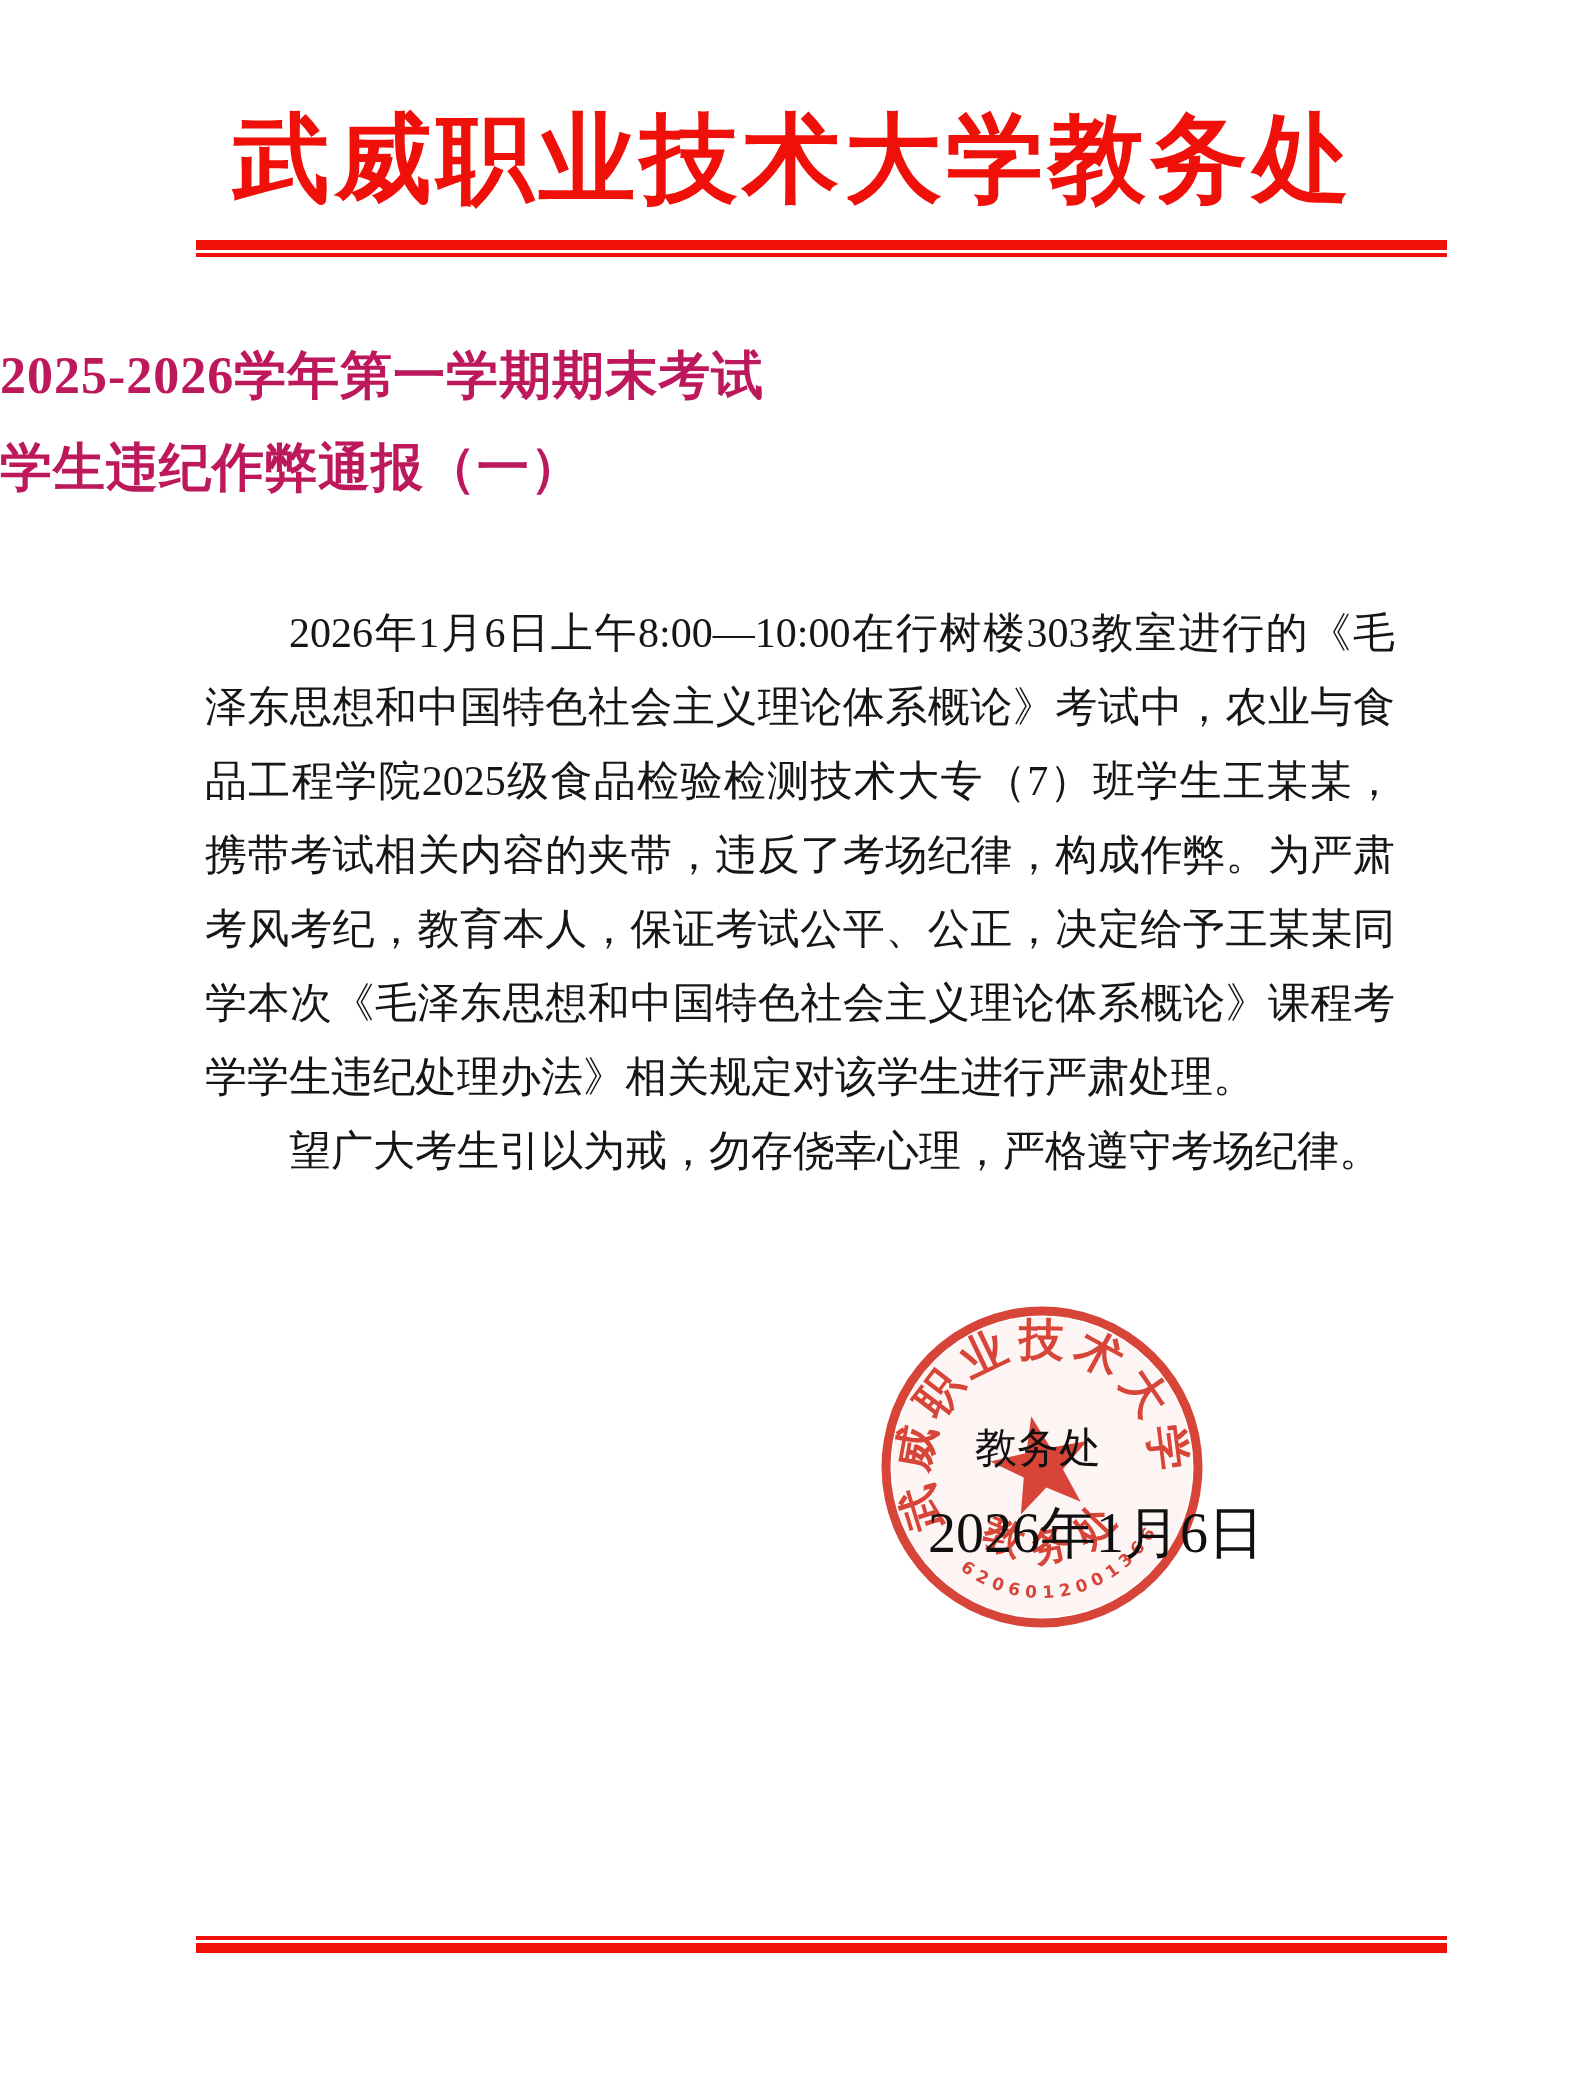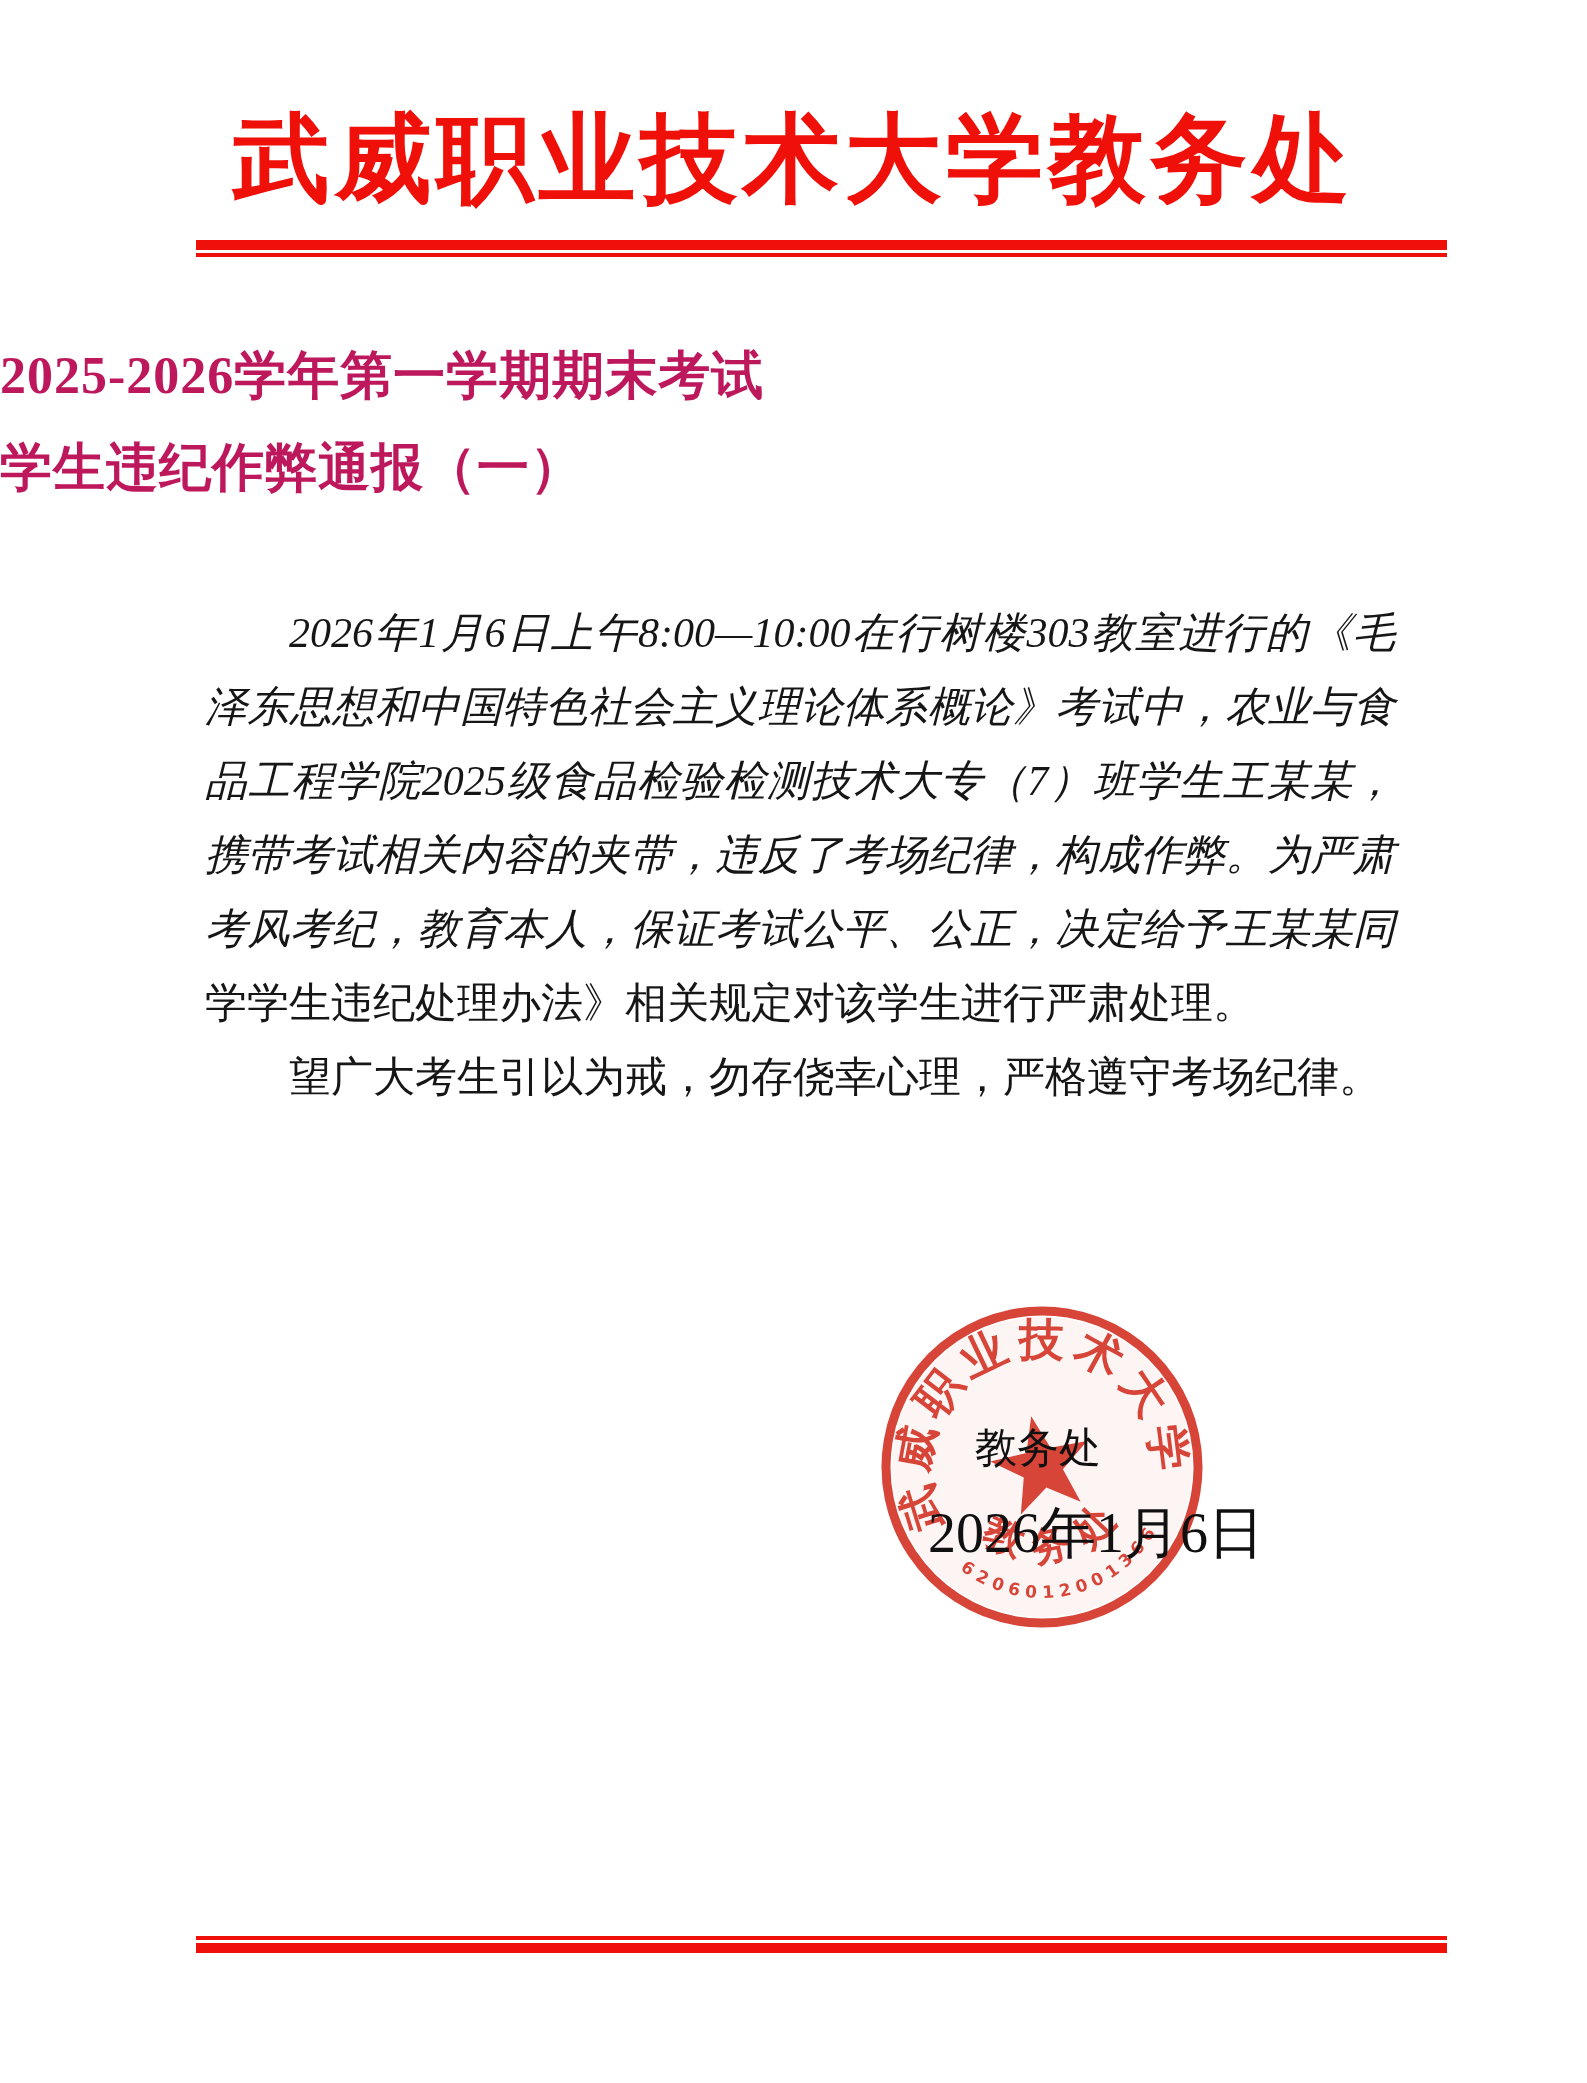--- a/index.html
+++ b/index.html
@@ -52,21 +52,21 @@
   .body-text {
     position: absolute;
     left: 205px;
     top: 596px;
     width: 1190px;
     font-size: 42px;
     line-height: 74px;
     color: var(--text-black);
   }
   .body-line { width: 100%; }
-  .body-line.just { text-align: justify; text-align-last: justify; font-style: italic; }
+  .body-line.just { text-align: justify; text-align-last: justify; }
   .body-line.indent { padding-left: 84px; }
 
   .sig-dept {
     position: absolute;
     left: 975px;
     top: 1420px;
     font-size: 42px;
     color: #101010;
     z-index: 3;
     white-space: nowrap;
@@ -116,20 +116,21 @@
     <div>2025-2026学年第一学期期末考试</div>
     <div>学生违纪作弊通报（一）</div>
   </div>
 
   <div class="body-text">
     <div class="body-line just indent">2026年1月6日上午8:00—10:00在行树楼303教室进行的《毛</div>
     <div class="body-line just">泽东思想和中国特色社会主义理论体系概论》考试中，农业与食</div>
     <div class="body-line just">品工程学院2025级食品检验检测技术大专（7）班学生王某某，</div>
     <div class="body-line just">携带考试相关内容的夹带，违反了考场纪律，构成作弊。为严肃</div>
     <div class="body-line just">考风考纪，教育本人，保证考试公平、公正，决定给予王某某同</div>
+    <div class="body-line just">学本次《毛泽东思想和中国特色社会主义理论体系概论》课程考</div>
     <div class="body-line">学学生违纪处理办法》相关规定对该学生进行严肃处理。</div>
     <div class="body-line indent">望广大考生引以为戒，勿存侥幸心理，严格遵守考场纪律。</div>
   </div>
 
   <div class="stamp-wrap">
     <svg class="stamp-svg" viewBox="0 0 340 340" xmlns="http://www.w3.org/2000/svg" xmlns:xlink="http://www.w3.org/1999/xlink">
       <defs>
         <path id="arcTop" d="M 64.7 208.3 A 112 112 0 1 1 275.3 208.3" fill="none"></path>
         <path id="arcBottom" d="M 86.6 208.9 A 92 92 0 0 0 253.4 208.9" fill="none"></path>
         <path id="arcSerial" d="M 54.3 231.5 A 131 131 0 0 0 285.7 231.5" fill="none"></path>

